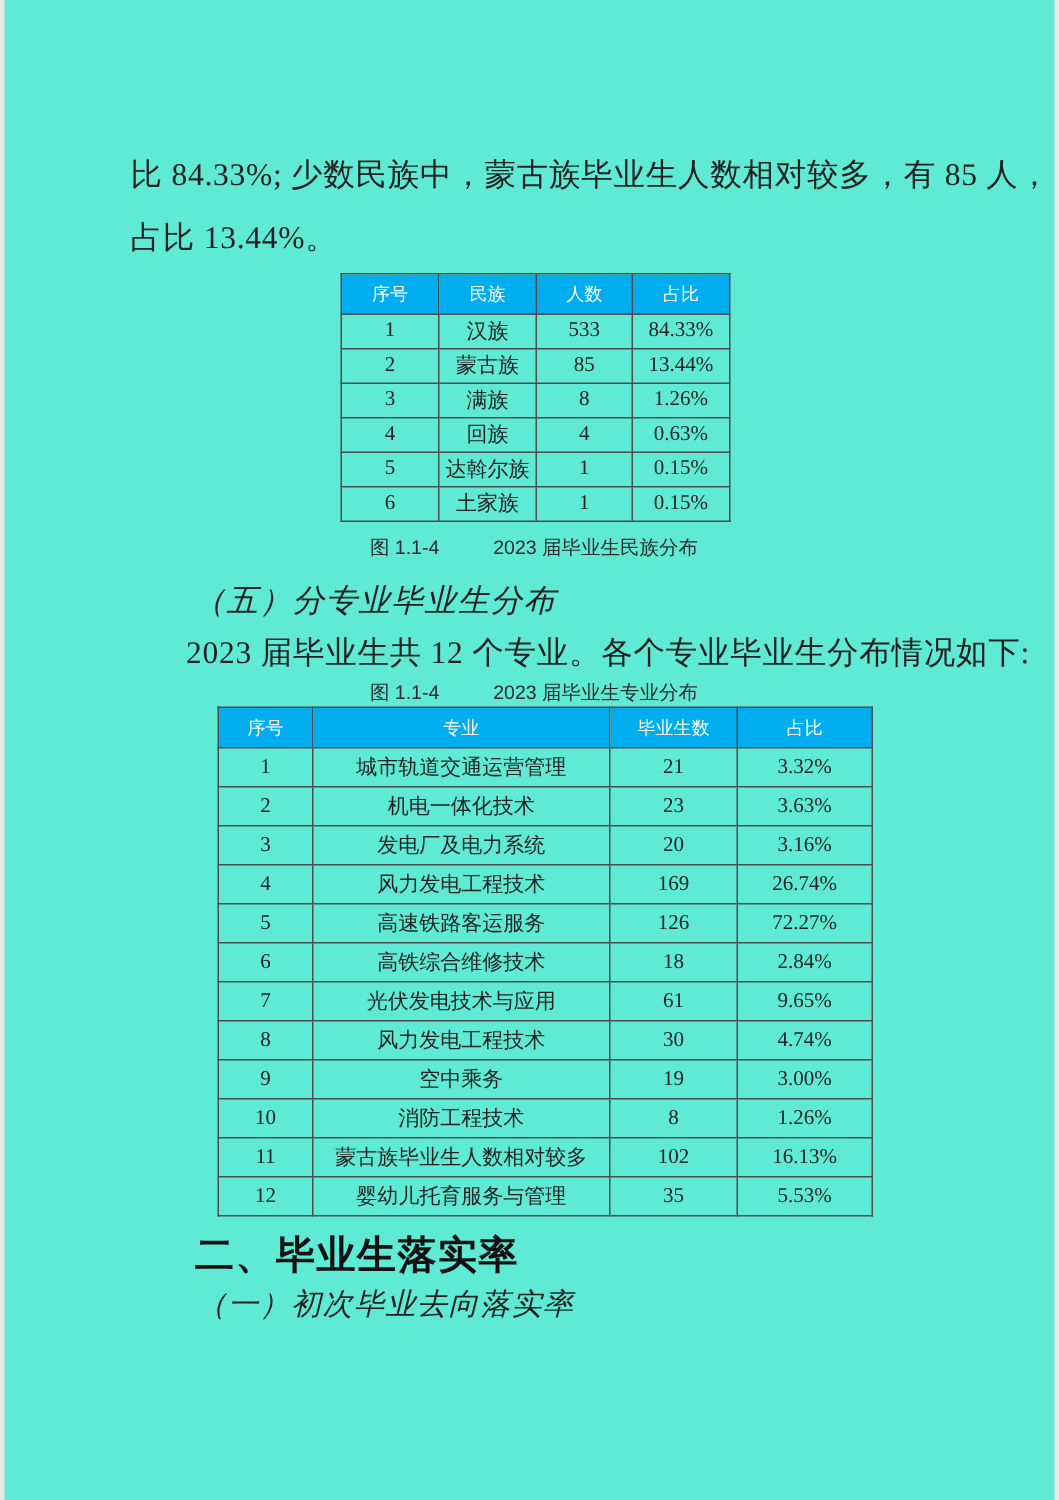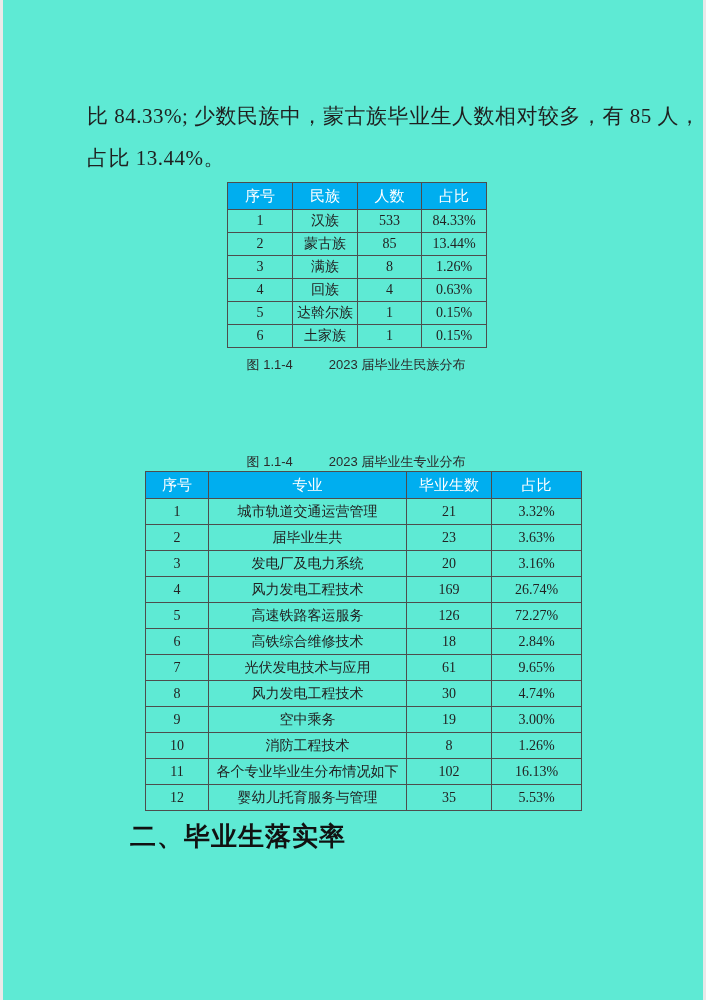--- a/index.html
+++ b/index.html
@@ -35,21 +35,21 @@
     border: 1px solid #4d4d4d;
     text-align: center;
     vertical-align: middle;
     overflow: hidden;
     white-space: nowrap;
   }
   th {
     background: var(--header-bg, #00AEEF);
     color: var(--header-fg, #ffffff);
     font-weight: normal;
-    font-size: 15px;
+    font-size: 12px;
   }
   #table1 { left: 224px; top: 182px; width: 259px; }
   #table1 th { height: 27px; }
   #table1 td { height: 23px; }
   #table2 { left: 142px; top: 471px; width: 436px; }
   #table2 th { height: 27px; }
   #table2 td { height: 26px; }
 
   .caption {
     position: absolute;
@@ -149,21 +149,23 @@
           <td>1</td>
           <td>0.15%</td>
         </tr>
       </tbody>
   </table>
 
   <div class="caption" id="cap1">
     <span class="cap-label">图 1.1-4</span><span>2023 届毕业生民族分布</span>
   </div>
 
-
+  <h3 class="kai-heading" id="h5">（五）分专业毕业生分布</h3>
+
+  <p class="body-line" id="para2">2023 届毕业生共 12 个专业。各个专业毕业生分布情况如下:</p>
 
   <div class="caption" id="cap2">
     <span class="cap-label">图 1.1-4</span><span>2023 届毕业生专业分布</span>
   </div>
 
   <table id="table2">
     <colgroup>
       <col style="width:63px">
         <col style="width:198px">
       <col style="width:85px">
@@ -179,21 +181,21 @@
       </thead>
     <tbody>
         <tr>
           <td>1</td>
           <td>城市轨道交通运营管理</td>
           <td>21</td>
           <td>3.32%</td>
         </tr>
         <tr>
           <td>2</td>
-          <td>届毕业生共</td>
+          <td>机电一体化技术</td>
           <td>23</td>
           <td>3.63%</td>
         </tr>
         <tr>
           <td>3</td>
           <td>发电厂及电力系统</td>
           <td>20</td>
           <td>3.16%</td>
         </tr>
         <tr>
@@ -233,29 +235,30 @@
           <td>3.00%</td>
         </tr>
         <tr>
           <td>10</td>
           <td>消防工程技术</td>
           <td>8</td>
           <td>1.26%</td>
         </tr>
         <tr>
           <td>11</td>
-          <td>各个专业毕业生分布情况如下</td>
+          <td>蒙古族毕业生人数相对较多</td>
           <td>102</td>
           <td>16.13%</td>
         </tr>
         <tr>
           <td>12</td>
           <td>婴幼儿托育服务与管理</td>
           <td>35</td>
           <td>5.53%</td>
         </tr>
       </tbody>
   </table>
 
   <h2 id="h2main">二、毕业生落实率</h2>
 
+  <h3 class="kai-heading" id="h2sub">（一）初次毕业去向落实率</h3>
 
 </div>
 
 </body></html>

